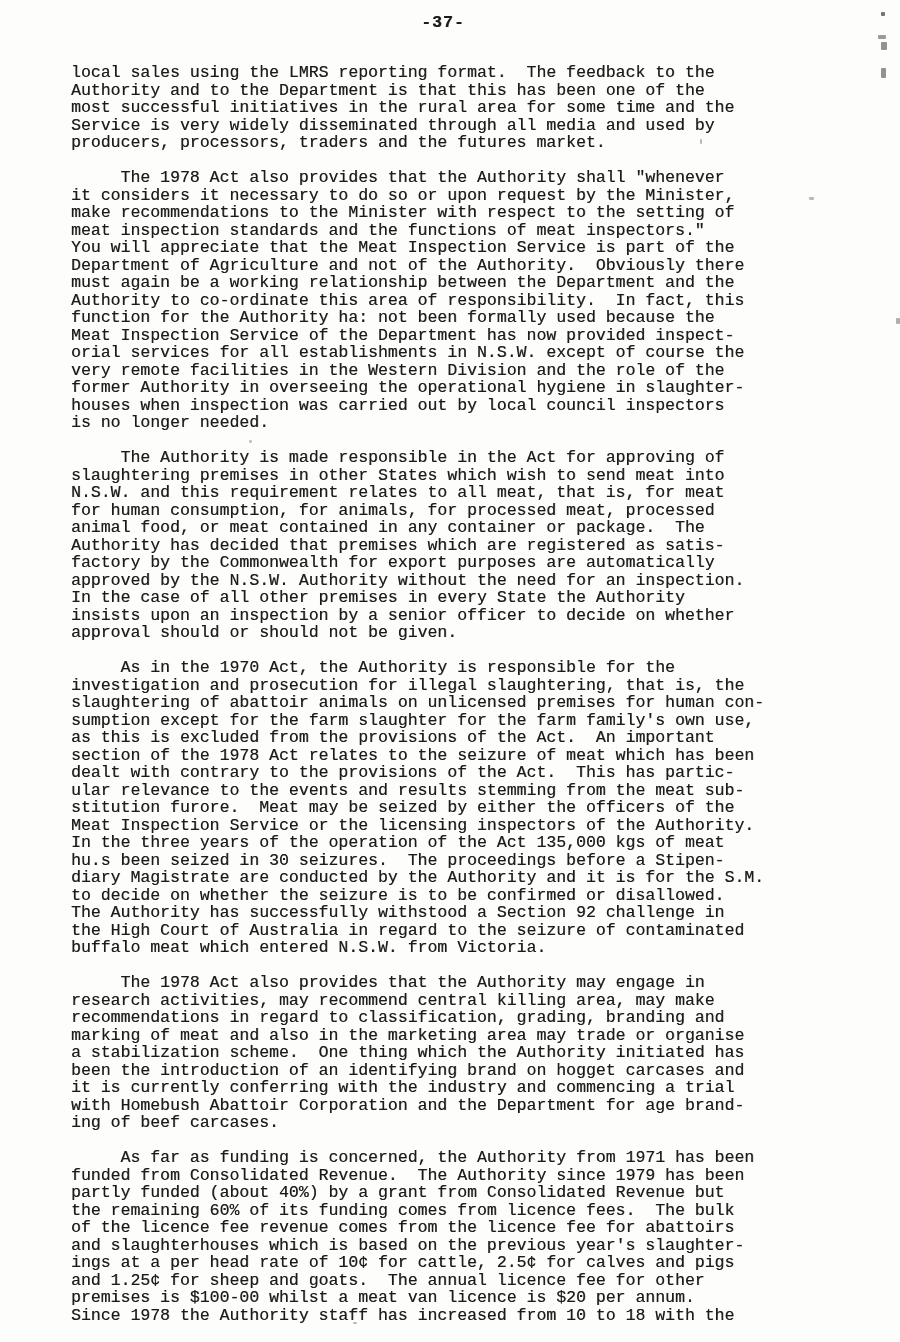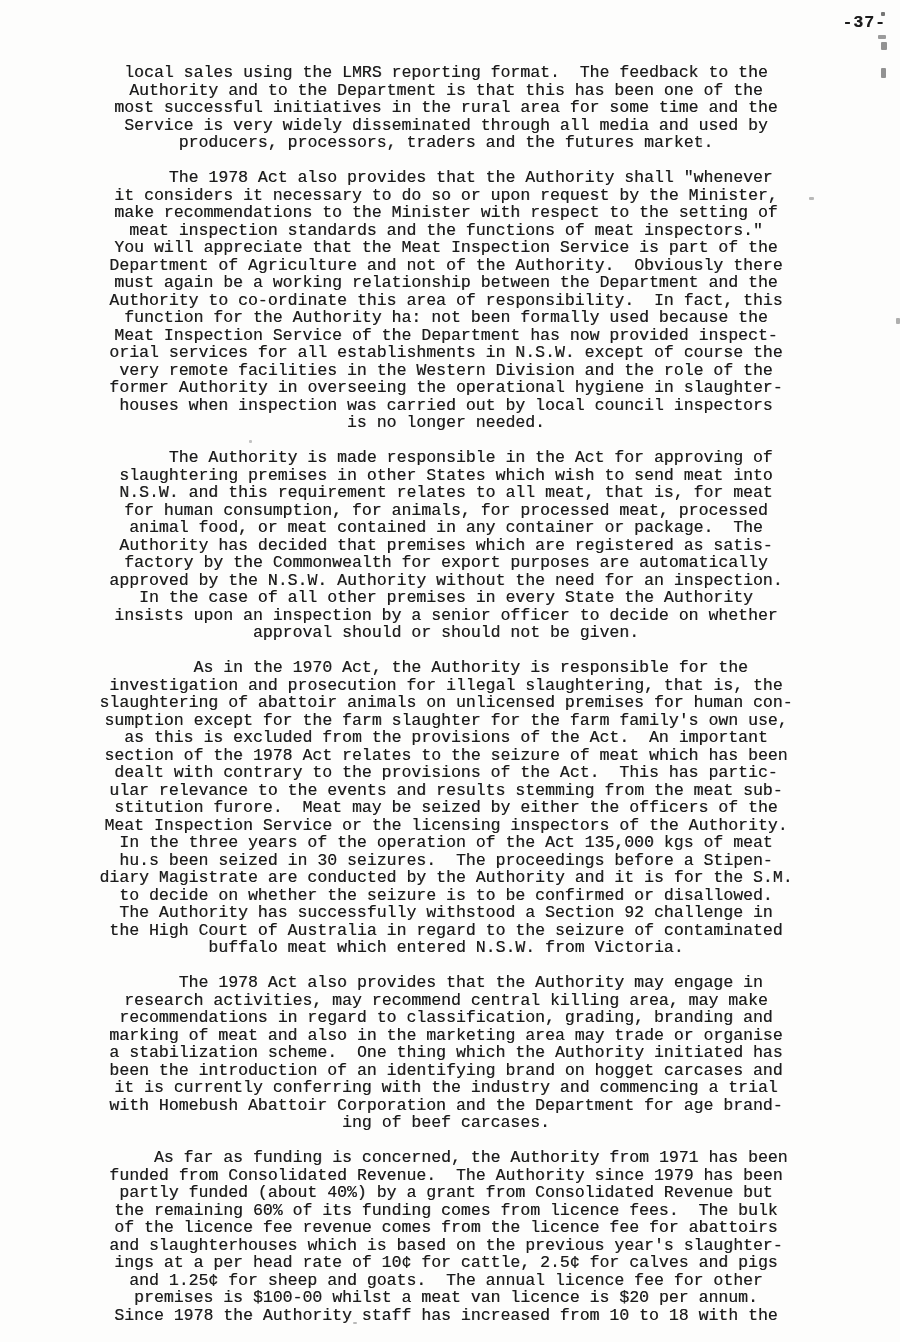--- a/index.html
+++ b/index.html
@@ -20,34 +20,33 @@
     top: 13px;
     left: 0;
     width: 886px;           
     text-align: center;
     font-size: 16.5px;
     letter-spacing: 1px;
     font-weight: bold;
   }
   .doc-body {
     position: absolute;
-    left: 96px;
+    left: 71px;
     top: 64px;
     width: 700px;
     font-size: 16.5px;
     line-height: 17.5px;
-    text-align: center;
   }
   .para {
     margin: 0 0 17.5px 0;
     white-space: pre;
     
     text-shadow: 0.4px 0 0 rgba(20,20,20,0.55);
   }
-  .page-number { text-shadow: 0.4px 0 0 rgba(20,20,20,0.6); text-align: right; }
+  .page-number { text-shadow: 0.4px 0 0 rgba(20,20,20,0.6); }
   .artifact {
     position: absolute;
     background: #3a3a3a;
     border-radius: 1px;
   }
 </style>
 </head>
 <body>
 
 <div class="page" style="background: rgb(253, 253, 252); color: rgb(27, 27, 27);">

